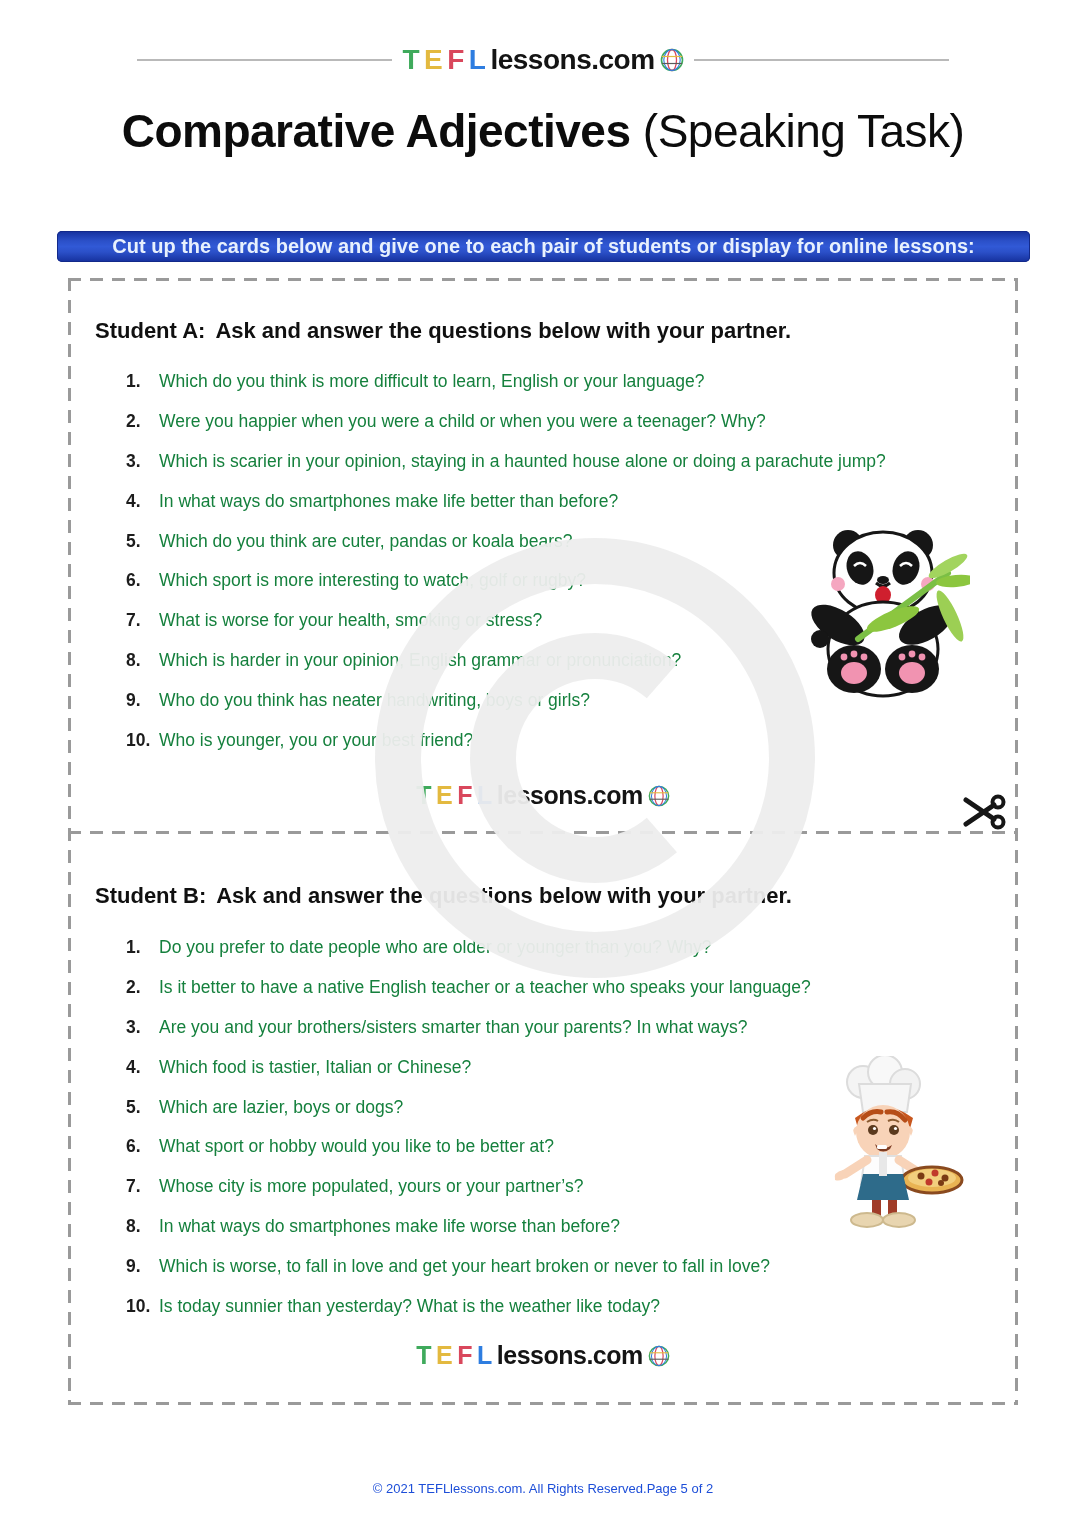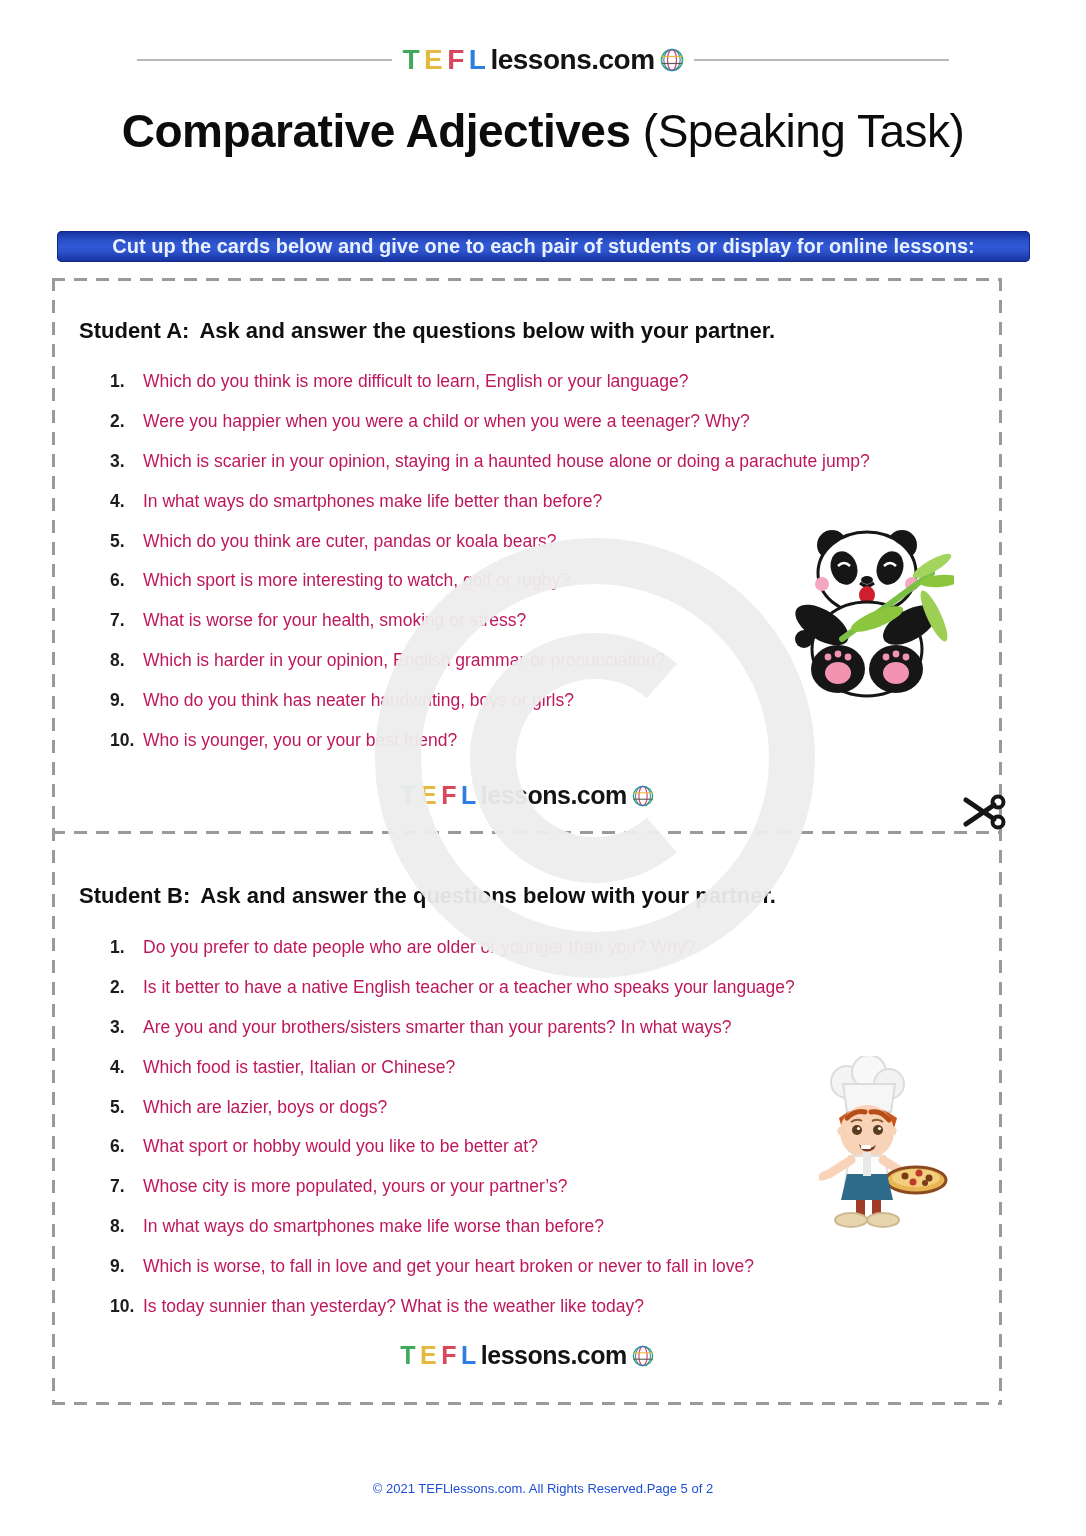--- a/index.html
+++ b/index.html
@@ -22,38 +22,38 @@
   .page-title .suffix{font-weight:400;}
   
   .banner{
     position:absolute;left:57px;top:209px;width:973px;height:31px;border-radius:5px;
     background:linear-gradient(180deg,#15309c 0%,#2b50c8 32%,#3159d6 50%,#2b50c8 68%,#15309c 100%);
     box-shadow:inset 0 0 0 1px #12298a;
     display:flex;align-items:center;justify-content:center;
     color:#e8f1fd;font-size:20px;font-weight:700;white-space:nowrap;margin-top:22px;
   }
   
-  .card-box{position:absolute;left:52px;top:278px;width:950px;height:1127px;}
+  .card-box{position:absolute;left:68px;top:278px;width:950px;height:1127px;}
   .dash-h{position:absolute;height:3px;background:repeating-linear-gradient(90deg,#9a9a9a 0 13px,transparent 13px 22px);}
   .dash-v{position:absolute;width:3px;background:repeating-linear-gradient(180deg,#9a9a9a 0 13px,transparent 13px 22px);}
   .edge-top{left:0;right:0;top:0;}
   .edge-bottom{left:0;right:0;bottom:0;}
   .edge-left{left:0;top:0;bottom:0;}
   .edge-right{right:0;top:0;bottom:0;}
   .cut-line{left:0;right:0;top:553px;}
   .card-heading{position:absolute;left:27px;font-size:22px;font-weight:700;color:#101010;white-space:nowrap;}
   .heading-a{top:40px;}
   .heading-b{top:605px;}
   .card-heading .gap{display:inline-block;width:10px;}
   .qlist{position:absolute;left:58px;margin:0;padding:0;list-style:none;}
   .qlist-a{top:84px;}
   .qlist-b{top:650px;}
   .q{display:flex;align-items:center;height:39.8px;white-space:nowrap;font-size:17.5px;}
   .qn{font-weight:700;flex:0 0 33px;}
-  .qt{font-weight:400;color:#be185d;}
+  .qt{font-weight:400;color:#15803d;}
   .card-logo{position:absolute;left:0;width:100%;display:flex;justify-content:center;}
   .card-logo-a{top:503px;}
   .card-logo-b{top:1063px;}
   .panda{position:absolute;left:730px;top:243px;}
   .chef{position:absolute;left:725px;top:778px;}
   
   .watermark{position:absolute;left:0;top:0;z-index:40;pointer-events:none;}
   .scissors{position:absolute;left:962px;top:789px;z-index:45;}
   
   .footer{position:absolute;left:68px;right:68px;top:1481px;display:flex;justify-content:center;font-size:13px;color:#1d4ed8;}

